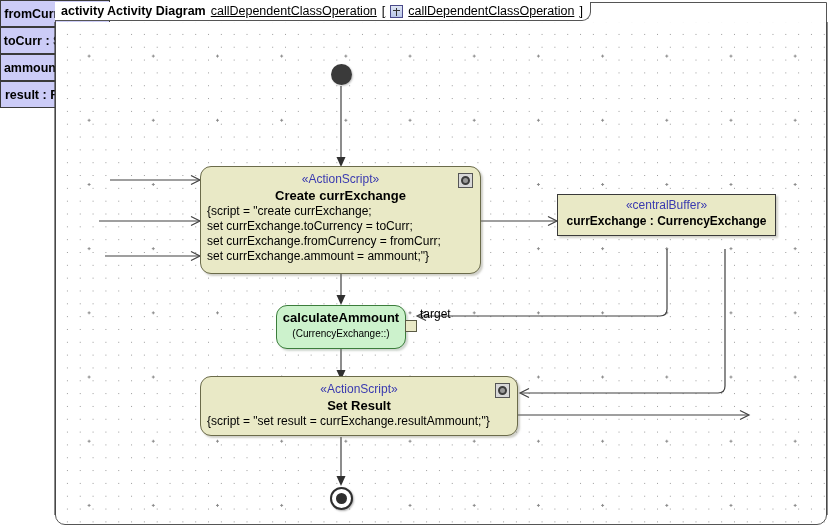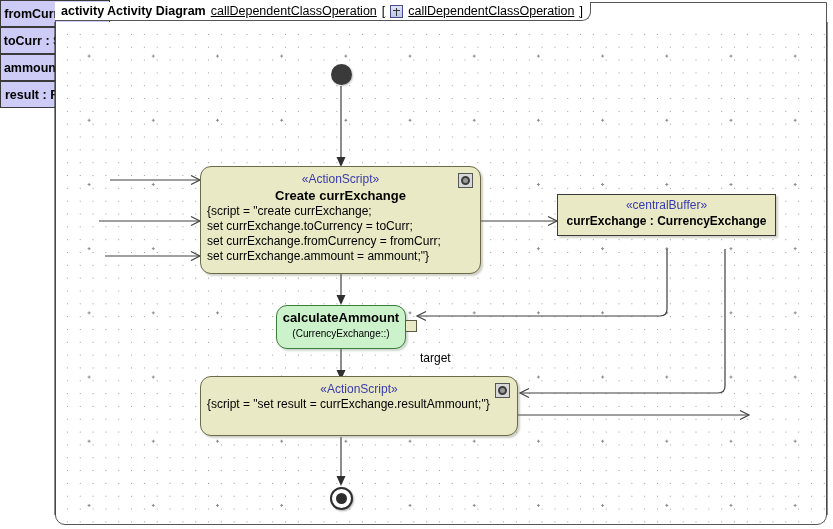--- a/index.html
+++ b/index.html
@@ -194,21 +194,20 @@
     border: 1px solid #5a5a45;
     box-sizing: border-box;
     z-index: 5;
   }
   .pin-label {
     position: absolute;
     font-size: 12px;
     color: #000;
     z-index: 5;
     white-space: nowrap;
-    margin-top: 44px;
   }
 
   
   .initial {
     position: absolute;
     width: 21px;
     height: 21px;
     border-radius: 50%;
     background: #3a3a3a;
     z-index: 4;
@@ -334,20 +333,21 @@
 
   <div class="node calloperation" style="left:276px; top:305px; width:130px; height:44px;">
     <div class="nodename">calculateAmmount</div>
     <div class="sub">(CurrencyExchange::)</div>
   </div>
   <div class="pin" style="left:405px; top:320px;"></div>
   <div class="pin-label" style="left:420px; top:307px;">target</div>
 
   <div class="node action" style="left:200px; top:376px; width:318px; height:60px;">
     <div class="stereo">«ActionScript»</div>
+    <div class="nodename">Set Result</div>
     <div class="body-text">{script = "set result = currExchange.resultAmmount;"}</div>
     <div class="gear"></div>
   </div>
 
   <div class="param" style="left:749px; top:403px; width:83px; height:25px;">
     <span>result : Float</span>
   </div>
 
   <div class="final" style="left:330px; top:487px;"></div>
 

